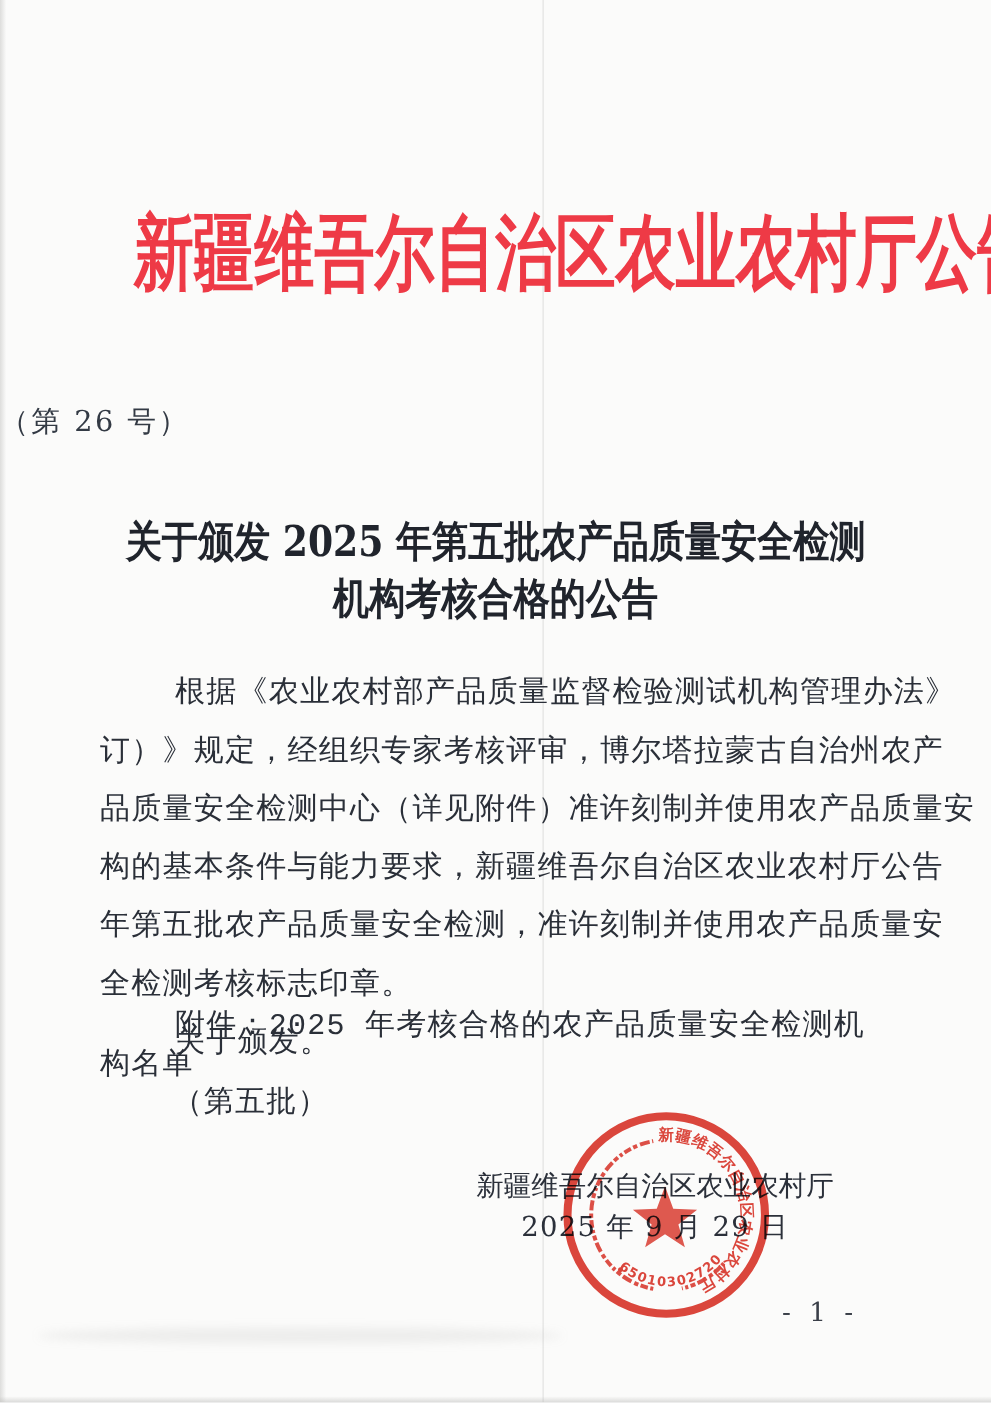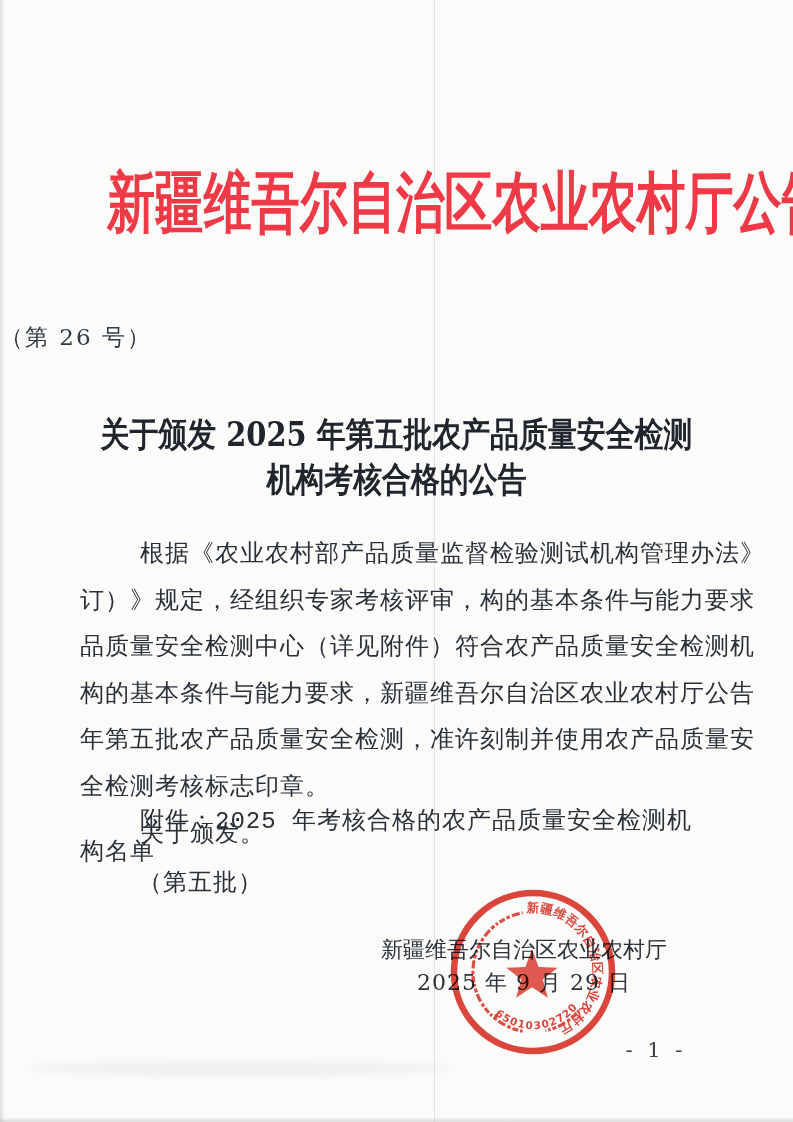--- a/index.html
+++ b/index.html
@@ -81,22 +81,22 @@
 
   <div class="issue-no">（第 26 号）</div>
 
   <div class="doc-title">
     <div>关于颁发 2025 年第五批农产品质量安全检测</div>
     <div>机构考核合格的公告</div>
   </div>
 
   <div class="body-text">
     <div class="line indent">根据《农业农村部产品质量监督检验测试机构管理办法》</div>
-    <div class="line">订）》规定，经组织专家考核评审，构的基本条件与能力要求</div>
-    <div class="line">品质量安全检测中心（详见附件）符合农产品质量安全检测机</div>
+    <div class="line">订）》规定，经组织专家考核评审，博尔塔拉蒙古自治州农产</div>
+    <div class="line">品质量安全检测中心（详见附件）准许刻制并使用农产品质量安</div>
     <div class="line">构的基本条件与能力要求，新疆维吾尔自治区农业农村厅公告</div>
     <div class="line">年第五批农产品质量安全检测，准许刻制并使用农产品质量安</div>
     <div class="line">全检测考核标志印章。</div>
     <div class="line indent">关于颁发。</div>
   </div>
 
   <div class="attachment">
     <div class="att1 indent">附件：2025 年考核合格的农产品质量安全检测机构名单</div>
     <div class="att2">（第五批）</div>
   </div>

